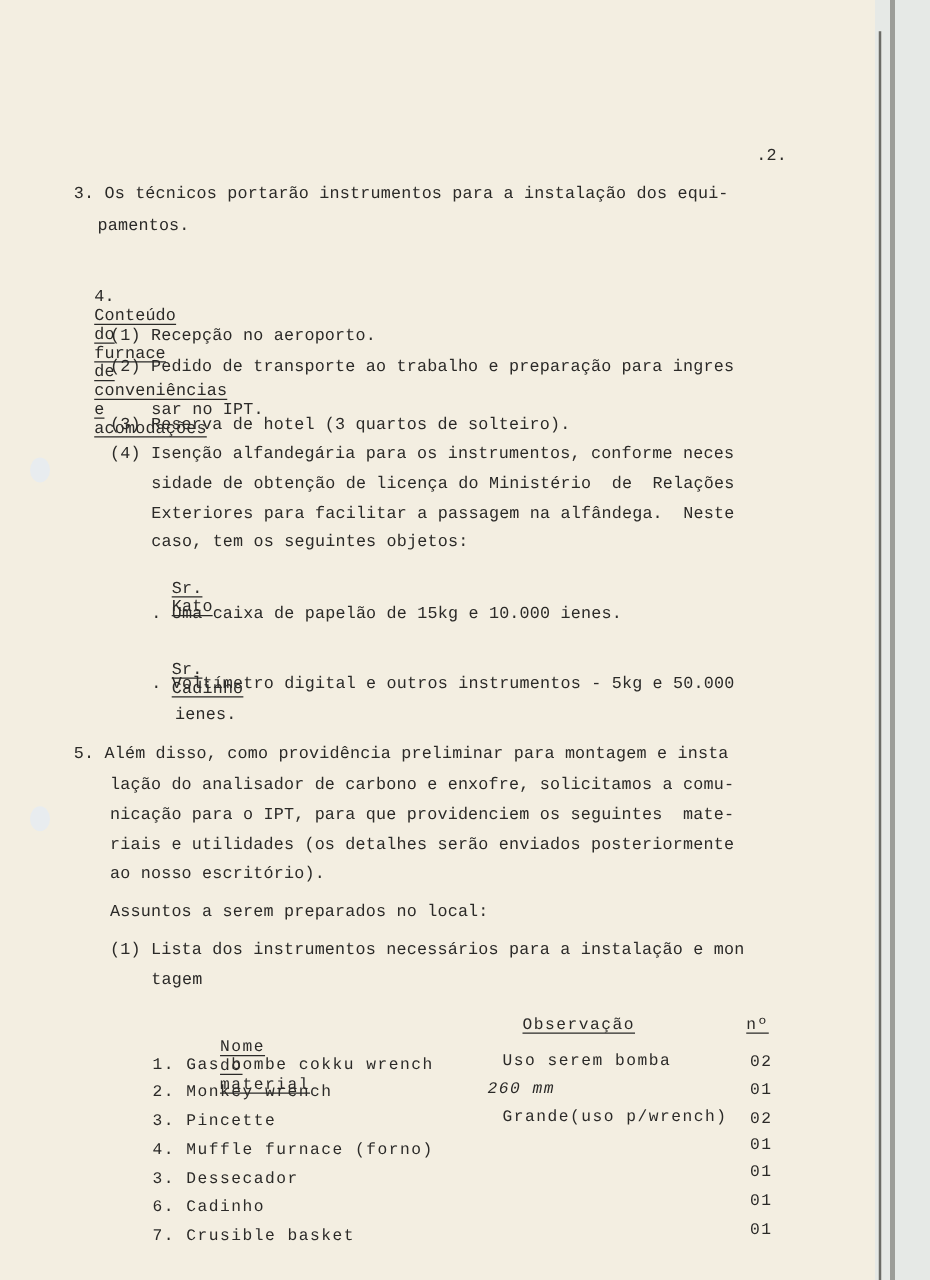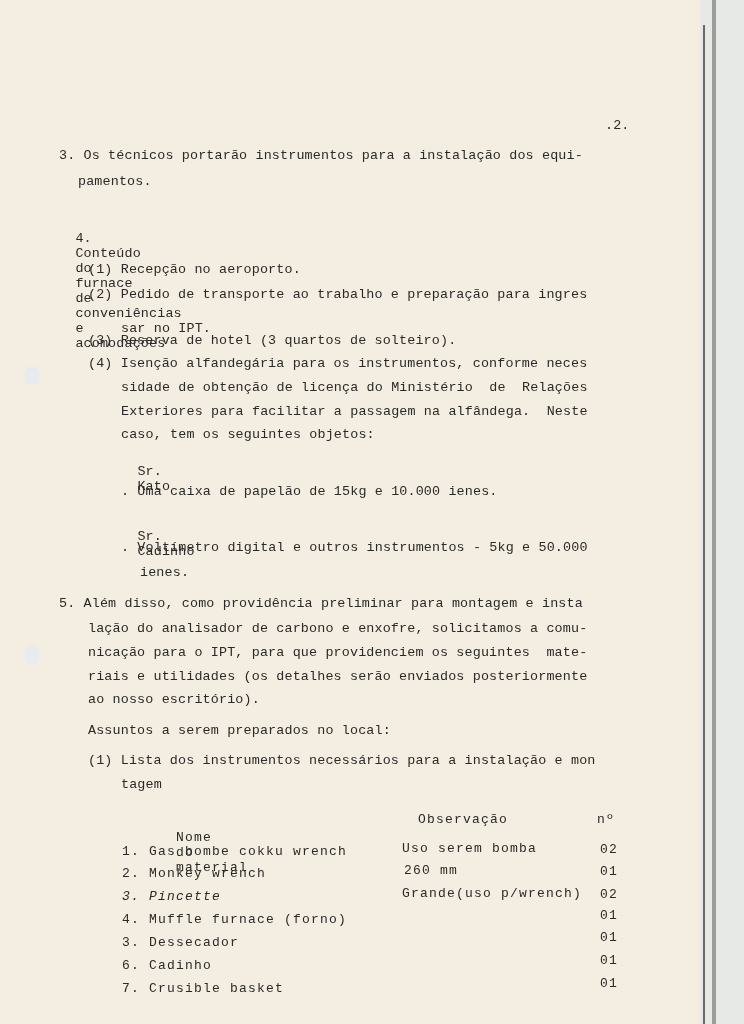--- a/index.html
+++ b/index.html
@@ -17,21 +17,21 @@
     position:absolute; left:700px; top:0; width:44px; height:1024px;
     background:#e6e9e6;
   }
   .edge-line1 { position:absolute; left:703px; top:25px; width:2px; height:1000px; background:#6b6b66; }
   .edge-line2 { position:absolute; left:712px; top:0; width:4px; height:1024px; background:#8a8a84; opacity:.8; }
   .punch-hole {
     position:absolute; width:16px; height:20px; border-radius:50%;
     background:#e8ecef; left:24px;
   }
   .t { position:absolute; font-size:13.4px; white-space:pre; letter-spacing:0.15px; }
-  .u { text-underline-offset:3px; }
+  .u { text-decoration:underline; text-underline-offset:3px; }
   .tbl { font-size:13px; letter-spacing:1.2px; }
 </style>
 </head>
 <body>
 
 <div class="page"></div>
 <div class="edge"></div>
 <div class="edge-line1"></div>
 <div class="edge-line2"></div>
 <div class="punch-hole" style="top:366px"></div>
@@ -94,25 +94,25 @@
 <div class="t tbl u" style="left:597px;top:812px">nº</div>
 
 <div id="table-rows">
     <div>
       <div class="t tbl" style="left: 122px; top: 844px;">1. Gas bombe cokku wrench</div>
       <div class="t tbl" style="left: 402px; top: 841px;">Uso serem bomba</div>
       <div class="t tbl" style="left: 600px; top: 842px;">02</div>
     </div>
     <div>
       <div class="t tbl" style="left: 122px; top: 866px;">2. Monkey wrench</div>
-      <div class="t tbl" style="left: 404px; top: 863px;">260 mm</div>
+      <div class="t tbl" style="left: 390px; top: 863px; font-style: italic;">260 mm</div>
       <div class="t tbl" style="left: 600px; top: 864px;">01</div>
     </div>
     <div>
-      <div class="t tbl" style="left: 122px; top: 889px; font-style: italic;">3. Pincette</div>
+      <div class="t tbl" style="left: 122px; top: 889px;">3. Pincette</div>
       <div class="t tbl" style="left: 402px; top: 886px;">Grande(uso p/wrench)</div>
       <div class="t tbl" style="left: 600px; top: 887px;">02</div>
     </div>
     <div>
       <div class="t tbl" style="left: 122px; top: 912px;">4. Muffle furnace (forno)</div>
       <div class="t tbl" style="left: 402px; top: 909px;"></div>
       <div class="t tbl" style="left: 600px; top: 908px;">01</div>
     </div>
     <div>
       <div class="t tbl" style="left: 122px; top: 935px;">3. Dessecador</div>

